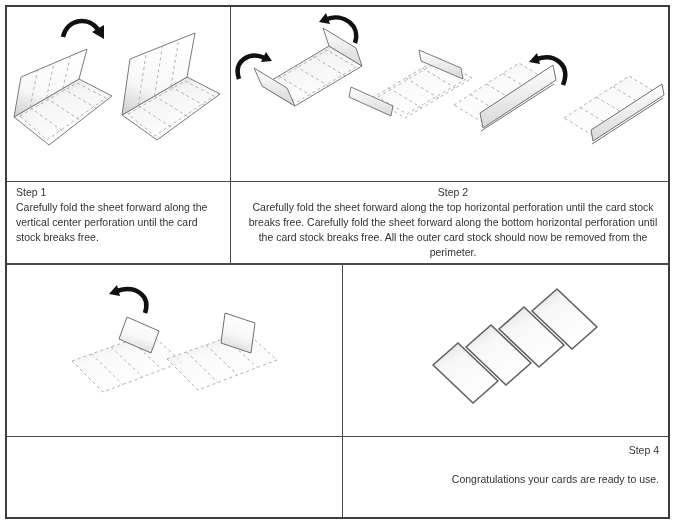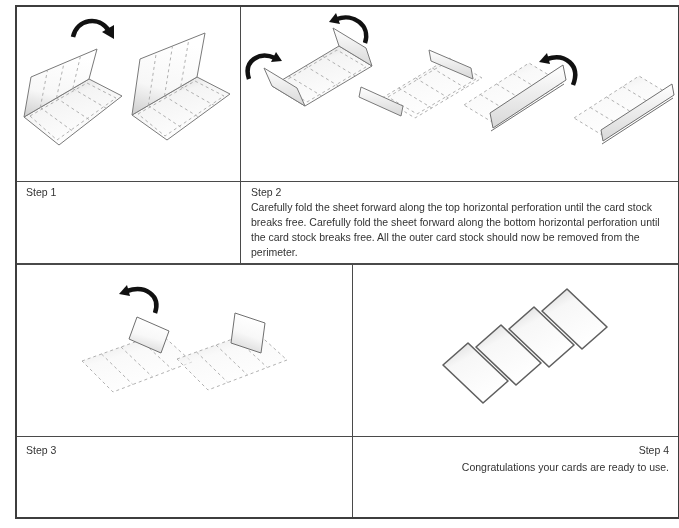--- a/index.html
+++ b/index.html
@@ -1,37 +1,37 @@
 <!DOCTYPE html>
 <html><head>
 <meta charset="utf-8">
 <style>
   html,body{margin:0;padding:0;}
   body{
     width:679px;height:528px;position:relative;background:#ffffff;
     font-family:"Liberation Sans",sans-serif;overflow:hidden;
   }
   .frame{
-    position:absolute;left:15px;top:5px;width:661px;height:510px;
+    position:absolute;left:5px;top:5px;width:661px;height:510px;
     border:2px solid #3d3d3d;background:#ffffff;
   }
   .line{position:absolute;background:#4a4a4a;}
   #sep-top{left:0;right:0;top:174px;height:1px;}
   #div-v1{left:223px;top:0;width:1px;height:257px;}
   #sep-mid{left:0;right:0;top:256px;height:2px;}
   #div-v2{left:335px;top:258px;width:1px;bottom:0;}
   #sep-bot{left:0;right:0;top:429px;height:1px;}
   .steptext{
     position:absolute;font-size:10.5px;line-height:15px;color:#333333;
   }
   #t1{left:9px;top:178px;width:206px;}
-  #t2{left:234px;top:178px;width:424px;}
+  #t2{left:234px;top:178px;width:424px;text-align:center;}
   #t3{left:9px;top:436px;width:322px;}
   #t4{left:347px;top:436px;width:305px;text-align:right;}
-  .step-body2{margin-top:2px;}
+  .step-body2{margin-top:14px;}
   .art{position:absolute;}
   #art1{left:0;top:0;}
   #art2{left:224px;top:0;}
   #art3{left:0;top:258px;}
   #art4{left:336px;top:258px;}
 </style>
 </head>
 <body>
 
 <div class="frame">
@@ -216,29 +216,29 @@
     <g stroke="#5f5f5f" stroke-width="1.6" stroke-linejoin="round" fill="url(#gCard4)">
       <polygon points="90,100 115,78 155,116 130,138"></polygon>
       <polygon points="123,82 148,60 188,98 163,120"></polygon>
       <polygon points="156,64 181,42 221,80 196,102"></polygon>
       <polygon points="189,46 214,24 254,62 229,84"></polygon>
     </g>
   </svg>
 
   <div class="steptext" id="t1">
     <div>Step 1</div>
+    <div>Carefully fold the sheet forward along the vertical center perforation until the card stock breaks free.</div>
   </div>
 
   <div class="steptext" id="t2">
     <div>Step 2</div>
     <div>Carefully fold the sheet forward along the top horizontal perforation until the card stock breaks free. Carefully fold the sheet forward along the bottom horizontal perforation until the card stock breaks free. All the outer card stock should now be removed from the perimeter.</div>
   </div>
 
   <div class="steptext" id="t3">
-    <div>Step 3</div>
   </div>
 
   <div class="steptext" id="t4">
     <div>Step 4</div>
     <div class="step-body2">Congratulations your cards are ready to use.</div>
   </div>
 
 </div>
 
 </body></html>

